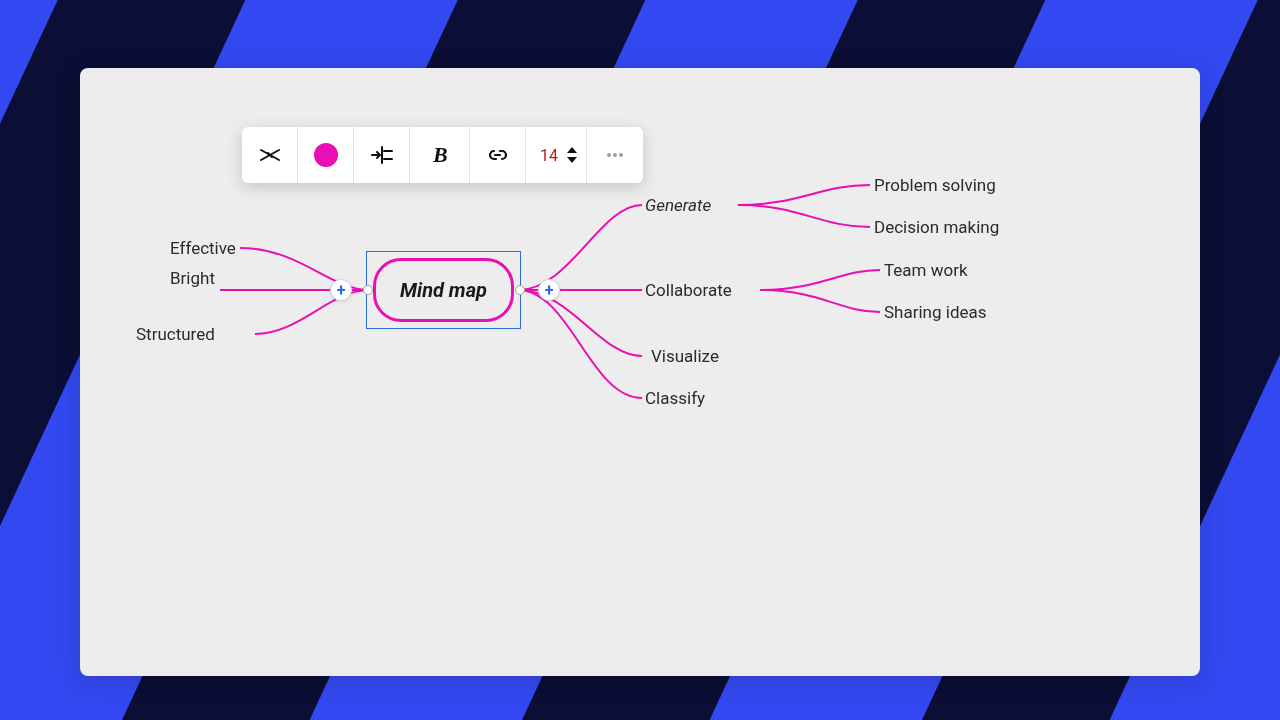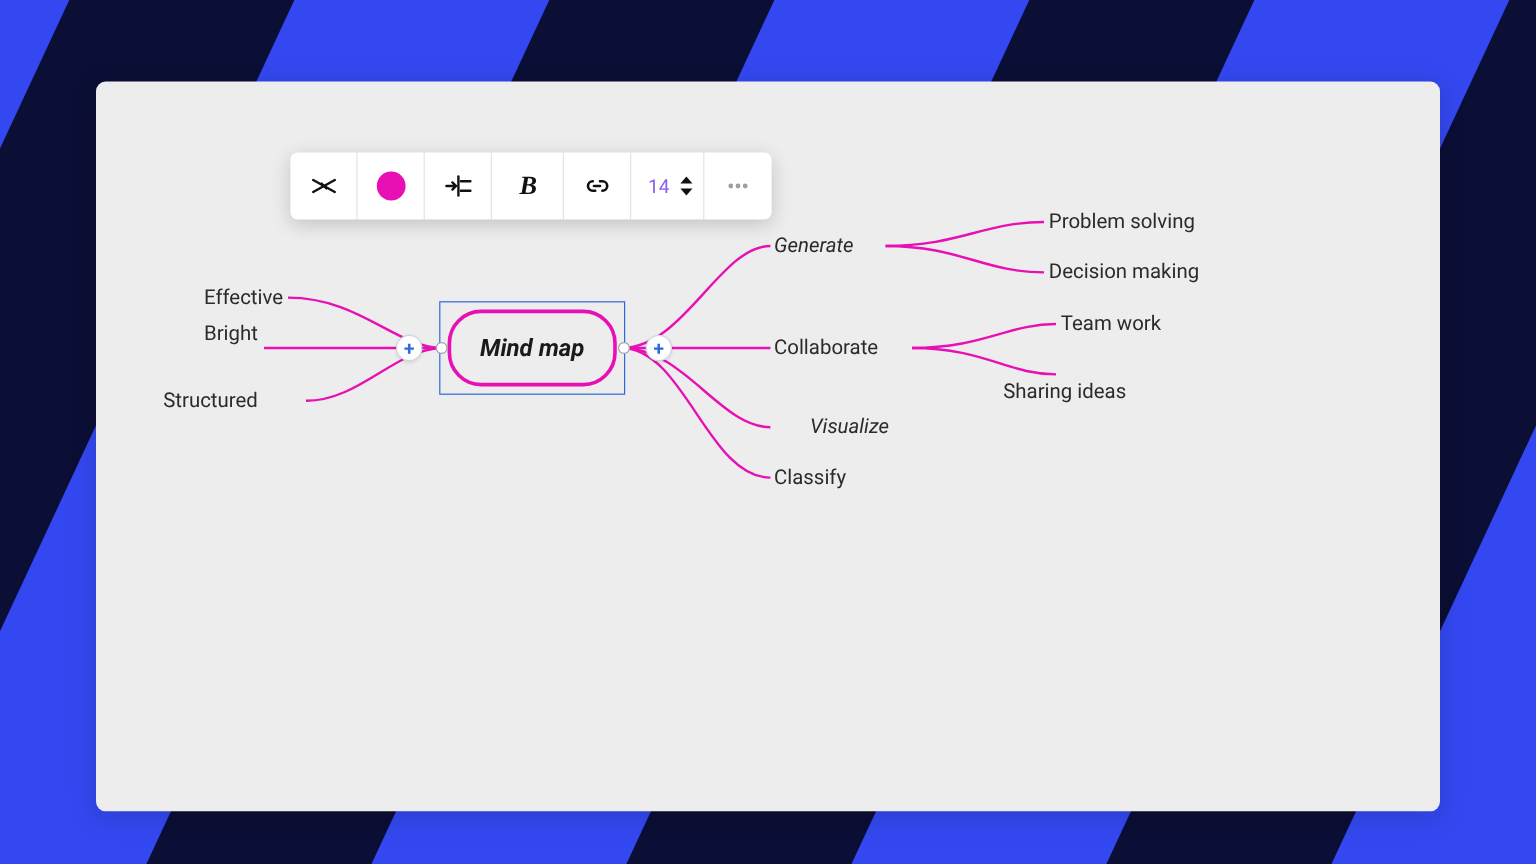--- a/index.html
+++ b/index.html
@@ -68,21 +68,21 @@
     border-radius: 50%;
     background: #E80FB5;
   }
   .font-size-cell {
     display: flex;
     align-items: center;
     gap: 8px;
     padding: 0 8px 0 14px;
     border-right: 1px solid #E3E3E3;
   }
-  .font-size-cell .num { font-size: 16px; color: #8b5cf6; }
+  .font-size-cell .num { font-size: 16px; color: #b91c1c; }
   .stepper { display: flex; flex-direction: column; gap: 2px; }
   .stepper svg { display: block; cursor: pointer; }
 
   
   .canvas {
     position: absolute;
     inset: 0;
   }
   .svg-layer {
     position: absolute;
@@ -249,23 +249,23 @@
     <div class="center-pill">
       <span>Mind map</span>
     </div>
     <div class="handle" style="left:283px; top:217px;"></div>
     <div class="handle" style="left:435px; top:217px;"></div>
     <div class="add-btn" style="left:250px; top:211px;">+</div>
     <div class="add-btn" style="left:458px; top:211px;">+</div>
 
     <div class="node" style="left:565px; top:127px;font-style:italic;">Generate</div>
     <div class="node" style="left:565px; top:212px;">Collaborate</div>
-    <div class="node" style="left:595px; top:278px;font-style:italic;">Visualize</div>
+    <div class="node" style="left:571px; top:278px;">Visualize</div>
     <div class="node" style="left:565px; top:320px;">Classify</div>
 
     <div class="node" style="left:794px; top:107px;">Problem solving</div>
     <div class="node" style="left:794px; top:149px;">Decision making</div>
 
     <div class="node" style="left:804px; top:192px;">Team work</div>
-    <div class="node" style="left:756px; top:234px;margin-top:15px;">Sharing ideas</div>
+    <div class="node" style="left:804px; top:234px;">Sharing ideas</div>
 
   </div>
 </div>
 
 </body></html>

